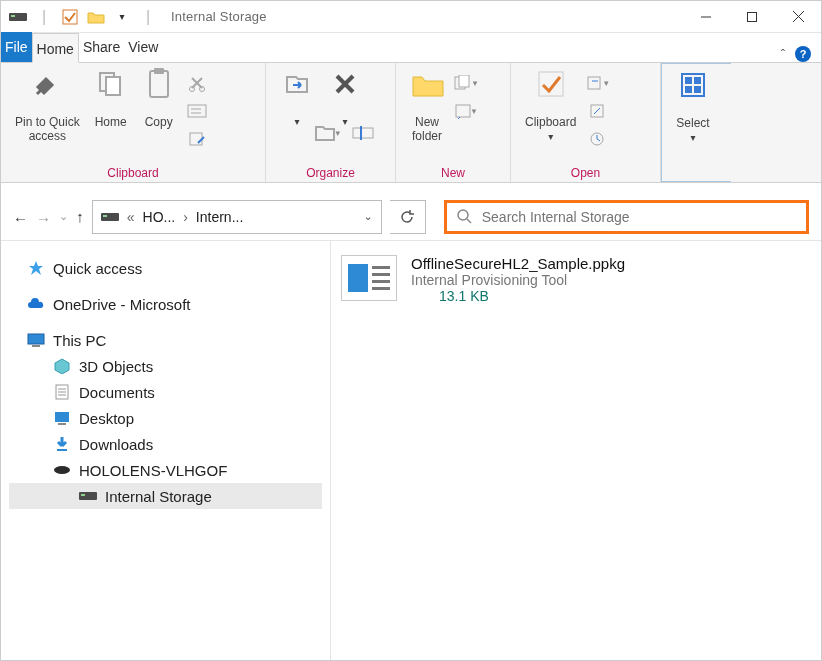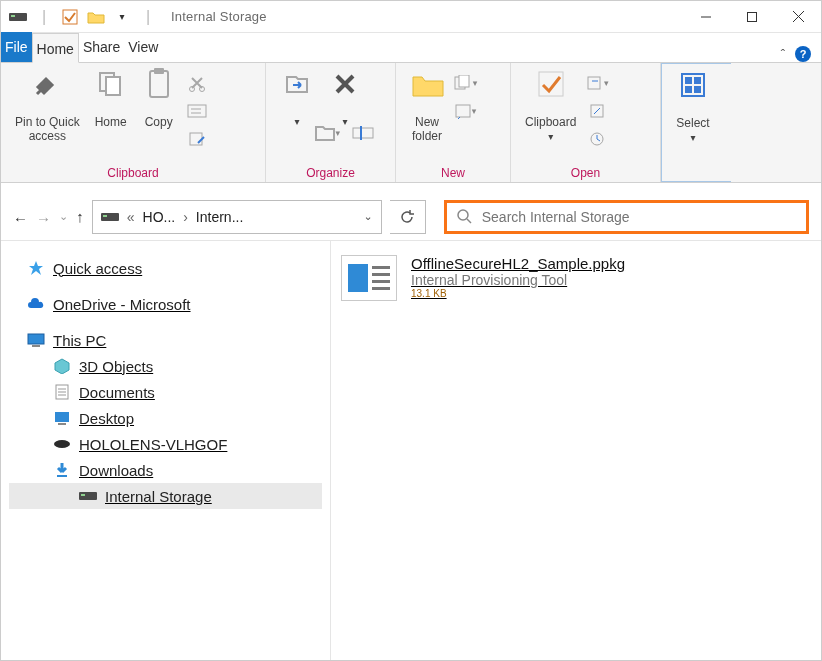--- a/index.html
+++ b/index.html
@@ -39,38 +39,38 @@
   .nav-arrows span{font-size:15px; color:#9a9a9a;}
   .nav-arrows span.on{color:#333;}
   .addr { flex:0 0 290px; height:34px; border:1px solid #bcbcbc; display:flex; align-items:center; padding:0 8px; gap:8px; font-size:14px; color:#222;}
   .addr .crumb{white-space:nowrap;}
   .addr .sep{color:#666;}
   .refresh{width:36px;height:34px;border:1px solid #bcbcbc;border-left:none;display:flex;align-items:center;justify-content:center;color:#555;}
   .search { flex:1; height:34px; border:3px solid #f97316; display:flex; align-items:center; padding:0 10px; gap:10px; color:#777; font-size:14px; margin-left:10px;}
   .search input{border:none;outline:none;flex:1;font-size:14px;color:#222;}
   
   
-  .body { display:flex; height:calc(661px - 32px - 30px - 120px - 58px);text-decoration:underline; }
+  .body { display:flex; height:calc(661px - 32px - 30px - 120px - 58px); }
   .tree { width:330px; border-right:1px solid #e5e5e5; padding:14px 8px; font-size:15px; color:#222;}
   .tree-item{display:flex;align-items:center;gap:8px;padding:4px 8px 4px 18px;border-radius:0;}
   .tree-item .tic{width:18px;height:18px;display:flex;align-items:center;justify-content:center;}
   .tree-item.indent1{padding-left:44px;}
   .tree-item.indent2{padding-left:70px;}
   .tree-item.selected{background:#e9e9e9;}
   .tree-gap{height:10px;}
   .content{flex:1; padding:14px 10px;}
   .file-row{display:flex;align-items:flex-start;gap:14px;}
   .file-thumb{width:56px;height:46px;border:1px solid #c9c9c9;background:#fff;position:relative;display:flex;}
   .file-thumb .blue{position:absolute;left:6px;top:8px;width:20px;height:28px;background:#2f8ad6;}
   .file-thumb .lines{position:absolute;left:30px;top:10px;width:18px;display:flex;flex-direction:column;gap:4px;}
   .file-thumb .lines span{height:3px;background:#777;display:block;}
   .file-meta{display:flex;flex-direction:column;}
   .file-meta .fname{font-size:15px;color:#111;}
   .file-meta .ftype{font-size:14px;color:#777;}
-  .file-meta .fsize{font-size:10px;color:#a16207;}
+  .file-meta .fsize{font-size:14px;color:#0f766e;margin-left:28px;}
   
   svg{display:block;}
 </style>
 </head>
 <body>
 
 <div class="titlebar">
   <div class="qat">
     <span class="qat-item">
       <svg width="18" height="12">
@@ -402,35 +402,35 @@
           <svg width="16" height="14">
             <rect x="1" y="1" width="14" height="10" fill="#2f8ad6"></rect>
             <rect x="4" y="12" width="8" height="2" fill="#888"></rect>
           </svg>
         </span>
       <span>Desktop</span>
     </div>
 
     <div class="tree-item indent1">
       <span class="tic">
-          <svg width="18" height="10">
-            <ellipse cx="9" cy="5" rx="8" ry="4" fill="#2b2b2b"></ellipse>
-          </svg>
-        </span>
-      <span>HOLOLENS-VLHGOF</span>
-    </div>
-
-    <div class="tree-item indent1">
-      <span class="tic">
           <svg width="14" height="16">
             <path d="M7 1v9m0 0L3 6m4 4 4-4" stroke="#2f8ad6" stroke-width="3" fill="none"></path>
             <line x1="2" y1="14" x2="12" y2="14" stroke="#2f8ad6" stroke-width="2"></line>
           </svg>
         </span>
       <span>Downloads</span>
+    </div>
+
+    <div class="tree-item indent1">
+      <span class="tic">
+          <svg width="18" height="10">
+            <ellipse cx="9" cy="5" rx="8" ry="4" fill="#2b2b2b"></ellipse>
+          </svg>
+        </span>
+      <span>HOLOLENS-VLHGOF</span>
     </div>
 
     <div class="tree-item indent2 selected">
       <span class="tic">
           <svg width="18" height="10">
             <rect x="0" y="1" width="18" height="8" rx="1" fill="#4a4a4a"></rect>
             <rect x="2" y="3" width="4" height="2" fill="#8fd18f"></rect>
           </svg>
         </span>
       <span>Internal Storage</span>

